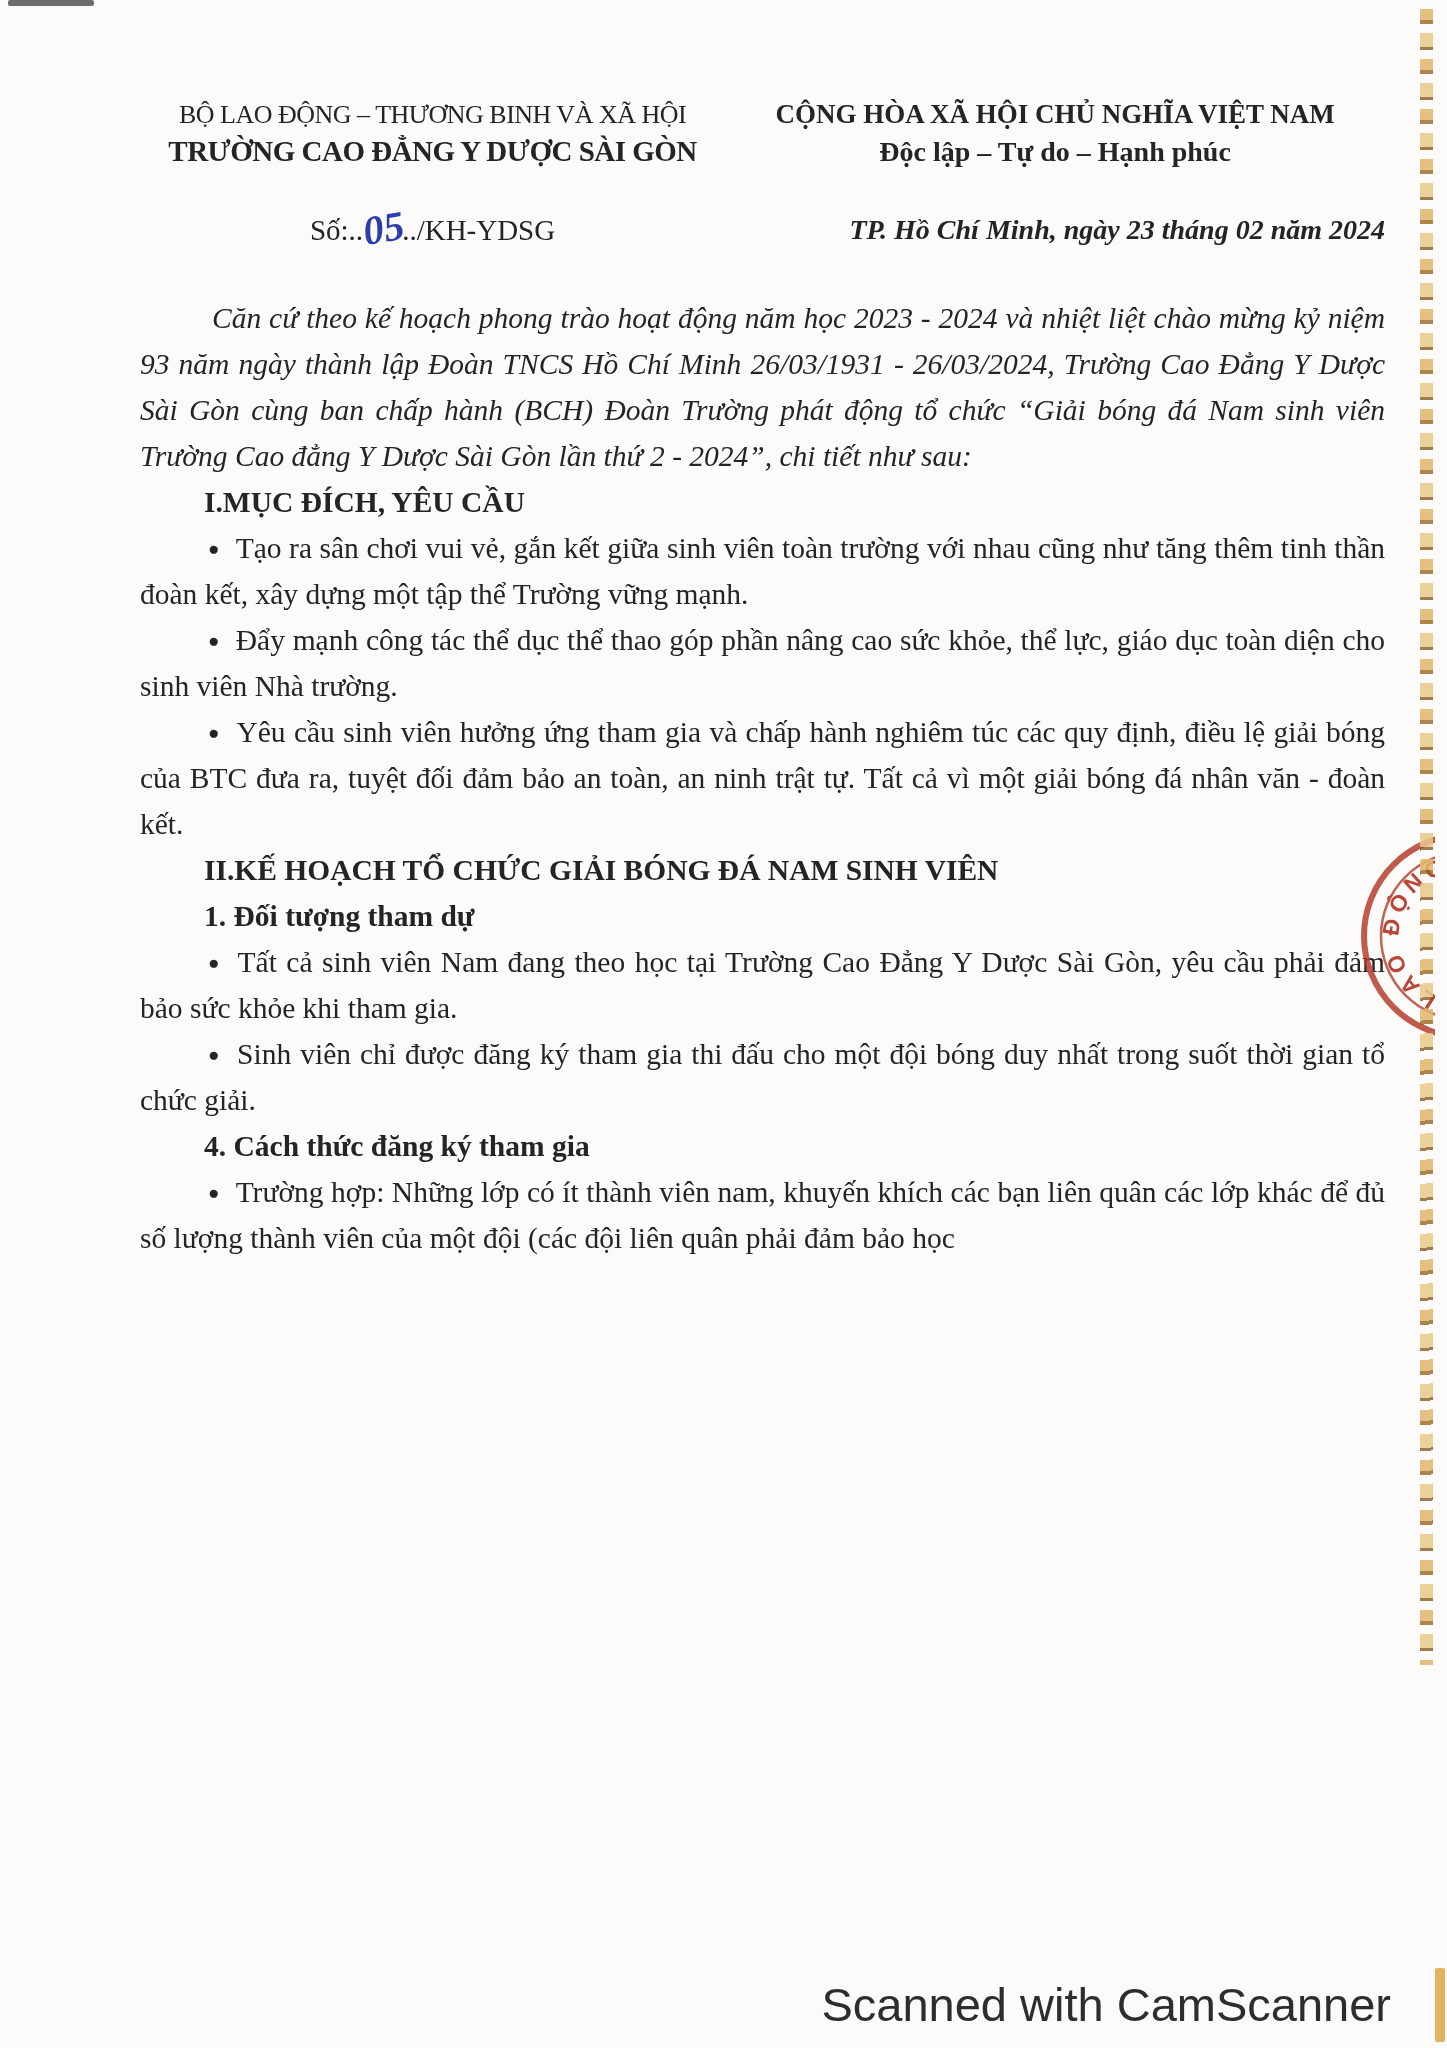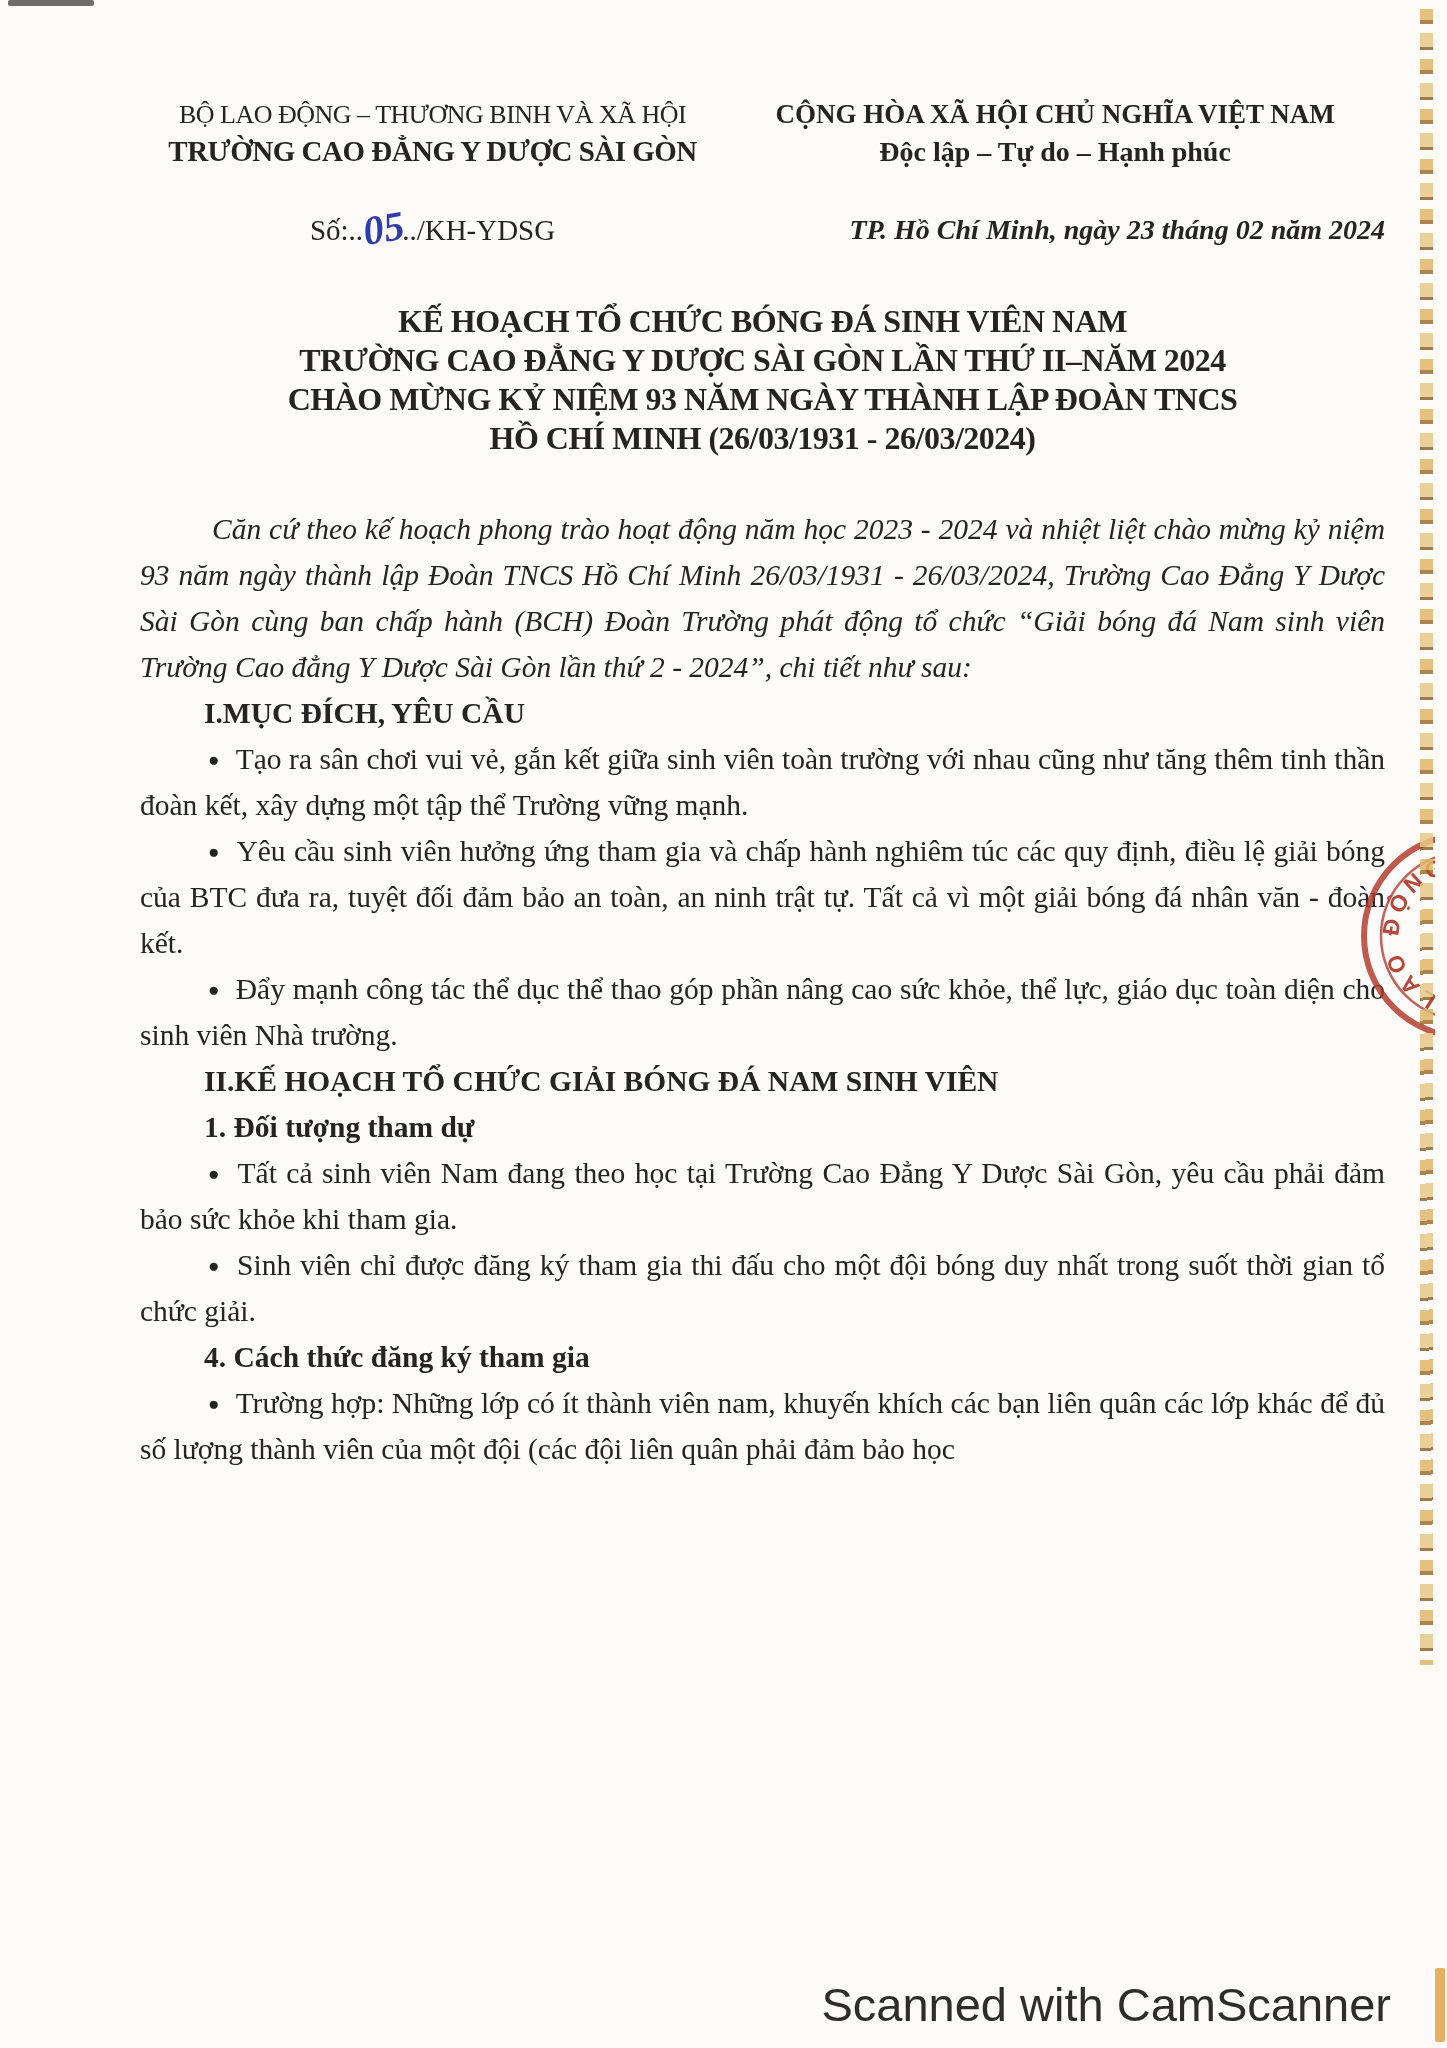--- a/index.html
+++ b/index.html
@@ -89,35 +89,29 @@
         <div class="l1">CỘNG HÒA XÃ HỘI CHỦ NGHĨA VIỆT NAM</div>
         <div class="l2">Độc lập – Tự do – Hạnh phúc</div>
       </div>
     </div>
 
     <div class="meta-row">
       <div class="doc-number"><span>Số:..</span><span class="hand">05</span><span>../KH-YDSG</span></div>
       <div class="place-date">TP. Hồ Chí Minh, ngày 23 tháng 02 năm 2024</div>
     </div>
 
-    <div class="title">
-      <div>KẾ HOẠCH TỔ CHỨC BÓNG ĐÁ SINH VIÊN NAM</div>
-      <div>TRƯỜNG CAO ĐẲNG Y DƯỢC SÀI GÒN LẦN THỨ II–NĂM 2024</div>
-      <div>CHÀO MỪNG KỶ NIỆM 93 NĂM NGÀY THÀNH LẬP ĐOÀN TNCS</div>
-      <div>HỒ CHÍ MINH (26/03/1931 - 26/03/2024)</div>
-    </div>
 
     <div class="body-copy">
       <p class="intro">Căn cứ theo kế hoạch phong trào hoạt động năm học 2023 - 2024 và nhiệt liệt chào mừng kỷ niệm 93 năm ngày thành lập Đoàn TNCS Hồ Chí Minh 26/03/1931 - 26/03/2024, Trường Cao Đẳng Y Dược Sài Gòn cùng ban chấp hành (BCH) Đoàn Trường phát động tổ chức “Giải bóng đá Nam sinh viên Trường Cao đẳng Y Dược Sài Gòn lần thứ 2 - 2024”, chi tiết như sau:</p>
 
       <p class="heading">I.MỤC ĐÍCH, YÊU CẦU</p>
 
       <p class="bullet"><span class="dot">●</span><span>Tạo ra sân chơi vui vẻ, gắn kết giữa sinh viên toàn trường với nhau cũng như tăng thêm tinh thần đoàn kết, xây dựng một tập thể Trường vững mạnh.</span></p>
+      <p class="bullet"><span class="dot">●</span><span>Đẩy mạnh công tác thể dục thể thao góp phần nâng cao sức khỏe, thể lực, giáo dục toàn diện cho sinh viên Nhà trường.</span></p>
       <p class="bullet"><span class="dot">●</span><span>Yêu cầu sinh viên hưởng ứng tham gia và chấp hành nghiêm túc các quy định, điều lệ giải bóng của BTC đưa ra, tuyệt đối đảm bảo an toàn, an ninh trật tự. Tất cả vì một giải bóng đá nhân văn - đoàn kết.</span></p>
-      <p class="bullet"><span class="dot">●</span><span>Đẩy mạnh công tác thể dục thể thao góp phần nâng cao sức khỏe, thể lực, giáo dục toàn diện cho sinh viên Nhà trường.</span></p>
 
       <p class="heading">II.KẾ HOẠCH TỔ CHỨC GIẢI BÓNG ĐÁ NAM SINH VIÊN</p>
 
       <p class="heading">1. Đối tượng tham dự</p>
       <p class="bullet"><span class="dot">●</span><span>Tất cả sinh viên Nam đang theo học tại Trường Cao Đẳng Y Dược Sài Gòn, yêu cầu phải đảm bảo sức khỏe khi tham gia.</span></p>
       <p class="bullet"><span class="dot">●</span><span>Sinh viên chỉ được đăng ký tham gia thi đấu cho một đội bóng duy nhất trong suốt thời gian tổ chức giải.</span></p>
 
       <p class="heading">4. Cách thức đăng ký tham gia</p>
       <p class="bullet"><span class="dot">●</span><span class="lead">Trường hợp:</span> <span>Những lớp có ít thành viên nam, khuyến khích các bạn liên quân các lớp khác để đủ số lượng thành viên của một đội (các đội liên quân phải đảm bảo học</span></p>
     </div>

